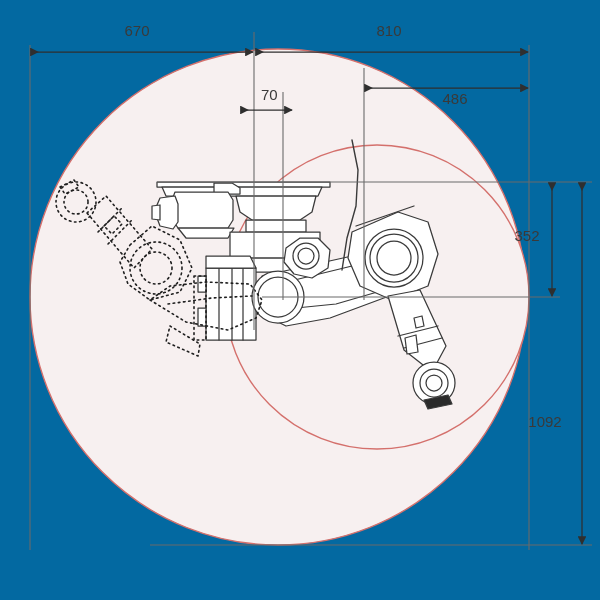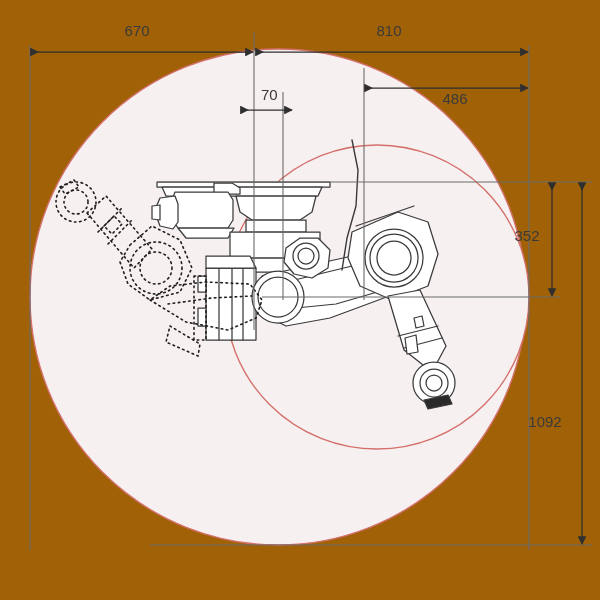--- a/index.html
+++ b/index.html
@@ -7,21 +7,21 @@
     padding: 0;
     background: #ffffff;
   }
   body {
     font-family: "Liberation Sans", sans-serif;
   }
   #drawing-root {
     position: relative;
     width: 600px;
     height: 600px;
-    background: #a16207;
+    background: #0369a1;
     overflow: hidden;
   }
   #drawing-root svg {
     display: block;
   }
   .dim-text {
     font-family: "Liberation Sans", sans-serif;
     font-size: 15px;
     fill: #3a3a3a;
   }

